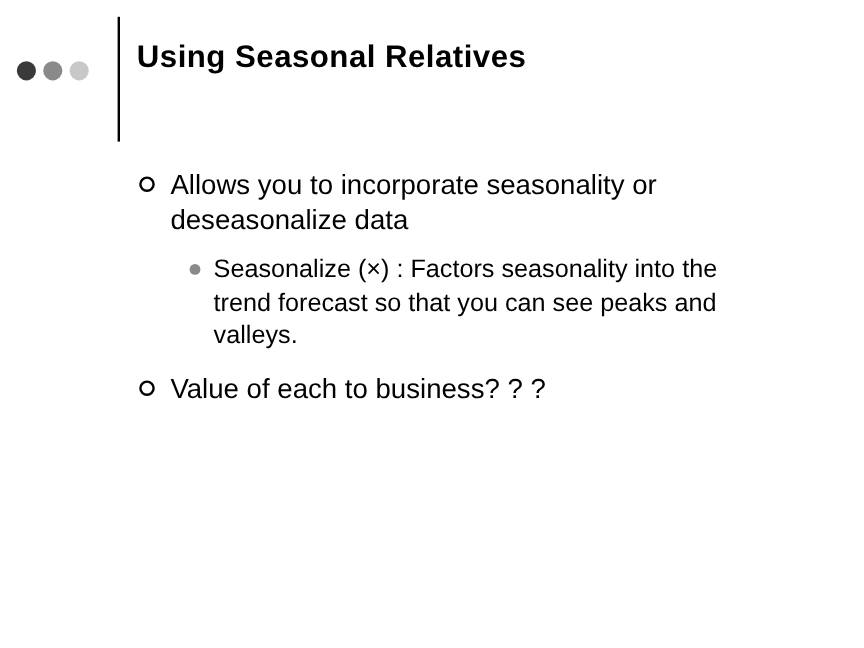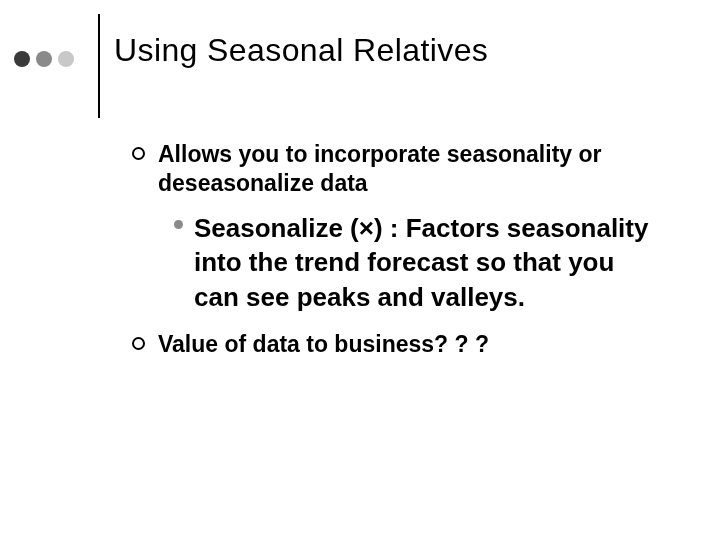--- a/index.html
+++ b/index.html
@@ -38,51 +38,50 @@
     top: 14px;
     left: 98px;
     width: 0;
     height: 104px;
     border-left: 2px solid #000000;
   }
   .title {
     position: absolute;
     top: 32px;
     left: 114px;
-    font-size: 32px;
+    font-size: 26px;
     letter-spacing: 0.4px;
-    font-weight: normal;
+    font-weight: bold;
   }
   .body {
     position: absolute;
     top: 140px;
-    left: 132px;
+    left: 116px;
     width: 530px;
     font-size: 23px;
     line-height: 1.28;
-    font-weight: bold;
   }
   .item-l1 {
     position: relative;
     padding-left: 26px;
     margin-bottom: 12px;
   }
   .item-l1 .ring {
     position: absolute;
     left: 0;
     top: 7px;
     width: 13px;
     height: 13px;
     border: 2px solid #000000;
     border-radius: 50%;
     box-sizing: border-box;
   }
   .sublist {
     margin: 10px 0 16px 42px;
-    font-size: 26px;
+    font-size: 21px;
     line-height: 1.32;
   }
   .item-l2 {
     position: relative;
     padding-left: 20px;
     margin-bottom: 4px;
   }
   .item-l2 .disc {
     position: absolute;
     left: 0;
@@ -117,18 +116,18 @@
 
     <div class="sublist">
       <div class="item-l2">
         <span class="disc"></span>
         <span>Seasonalize (×) : Factors seasonality into the trend forecast so that you can see peaks and valleys.</span>
       </div>
     </div>
 
     <div class="item-l1">
       <span class="ring"></span>
-      <span>Value of data to business? ? ?</span>
+      <span>Value of each to business? ? ?</span>
     </div>
 
   </div>
 
 </div>
 
 </body></html>

